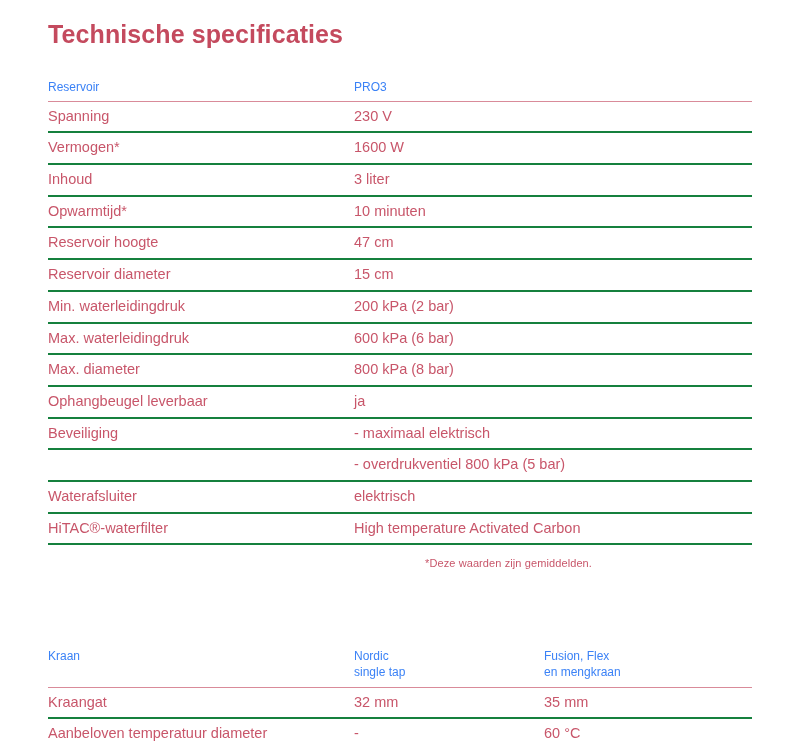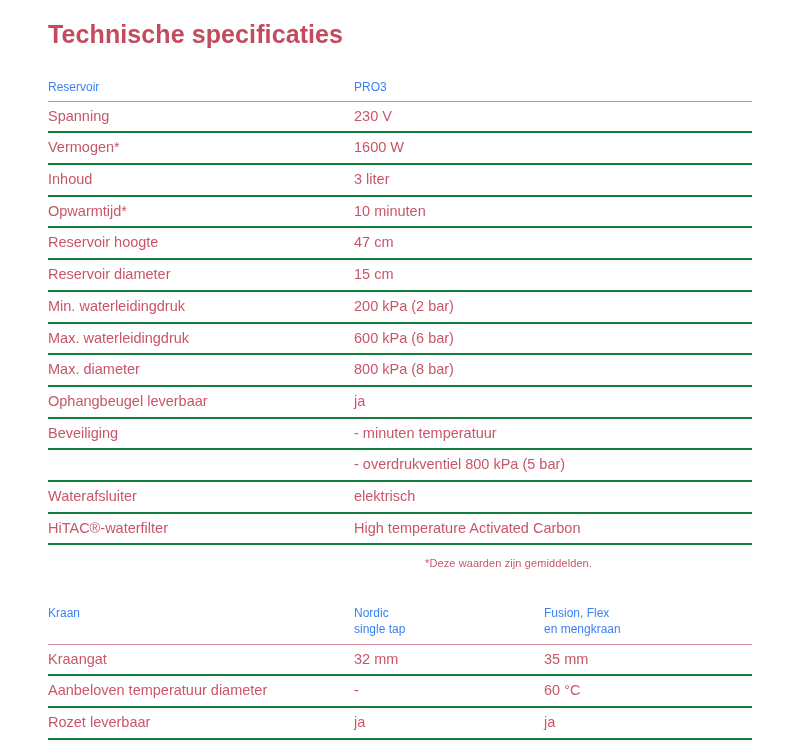--- a/index.html
+++ b/index.html
@@ -57,21 +57,21 @@
   .footnote {
     font-size: 11px;
     color: #c8566a;
     margin: 12px 0 0 0;
     letter-spacing: 0.1px;
     text-align: right;
   }
   .gap {
     height: 30px;
   }
-  .twoline { line-height: 1.35; }
+  .twoline { line-height: 1.35; margin-top: 43px; }
 </style>
 </head>
 <body>
 
 <div class="page">
 
   <h1 class="title">Technische specificaties</h1>
 
   <table class="spec">
     <colgroup>
@@ -120,21 +120,21 @@
       <tr>
         <td>Max. diameter</td>
         <td>800 kPa (8 bar)</td>
       </tr>
       <tr>
         <td>Ophangbeugel leverbaar</td>
         <td>ja</td>
       </tr>
       <tr>
         <td>Beveiliging</td>
-        <td>- minuten temperatuur</td>
+        <td>- maximaal elektrisch</td>
       </tr>
       <tr>
         <td></td>
         <td>- overdrukventiel 800 kPa (5 bar)</td>
       </tr>
       <tr>
         <td>Waterafsluiter</td>
         <td>elektrisch</td>
       </tr>
       <tr>

